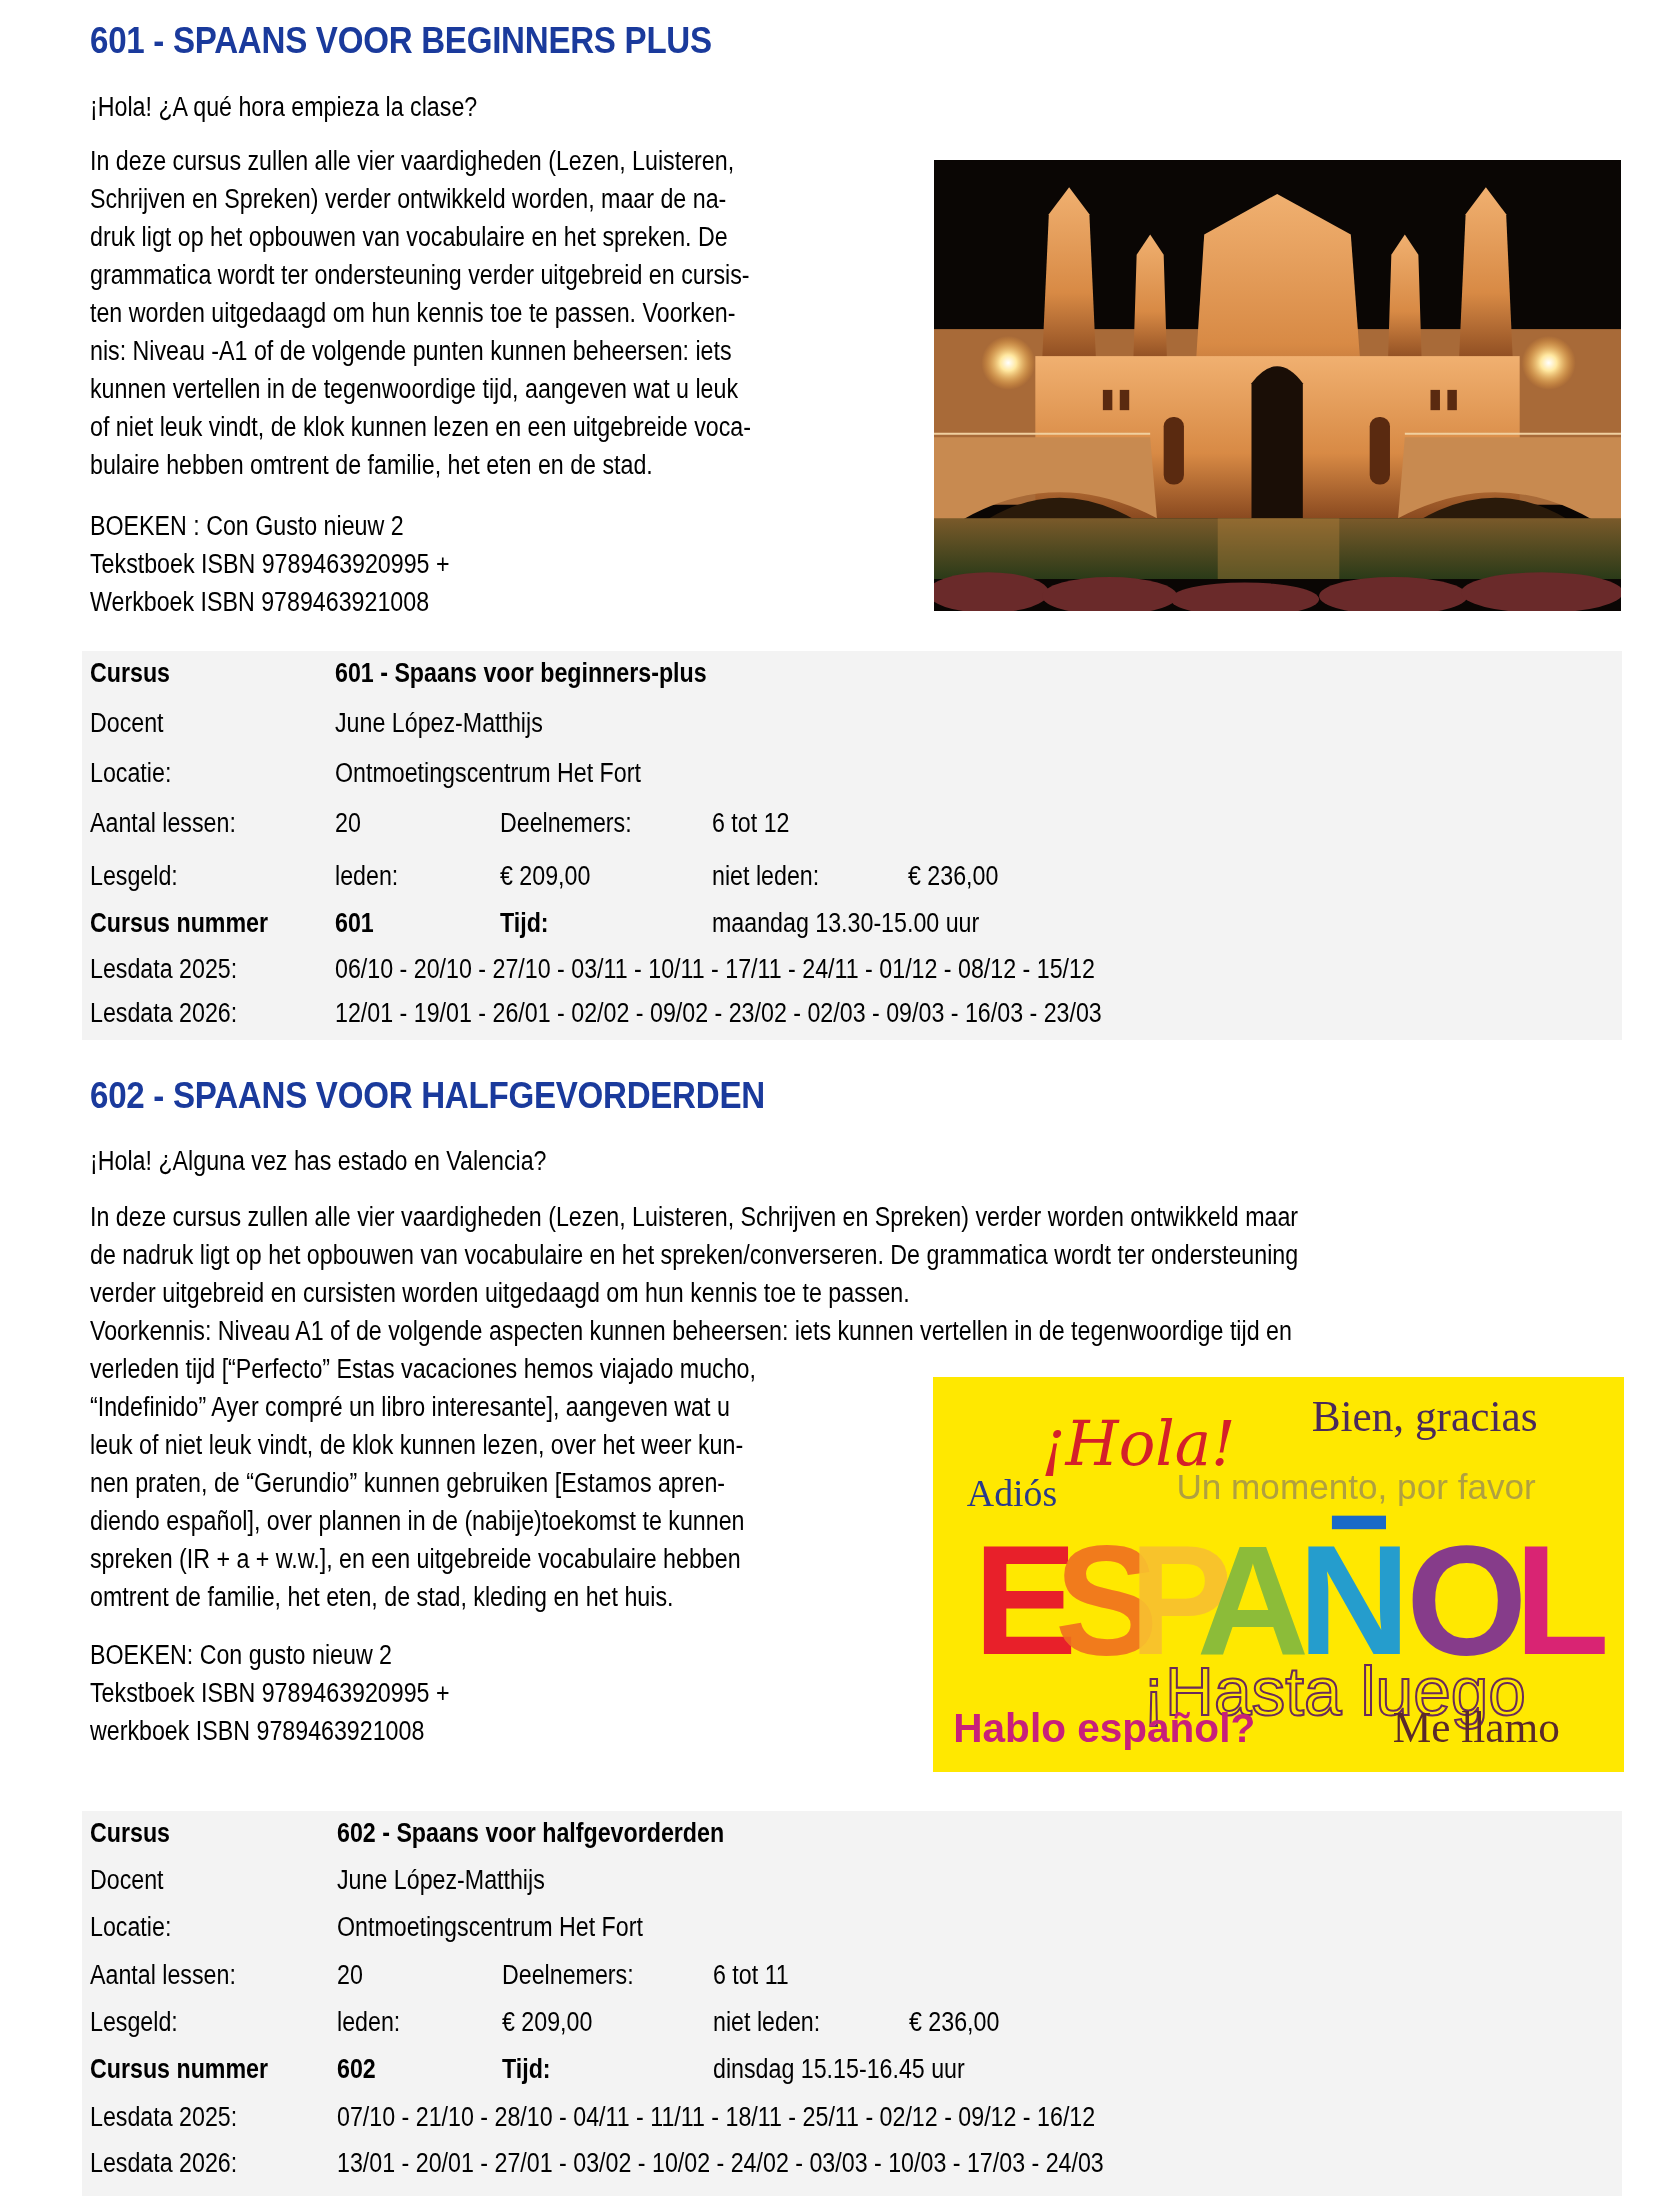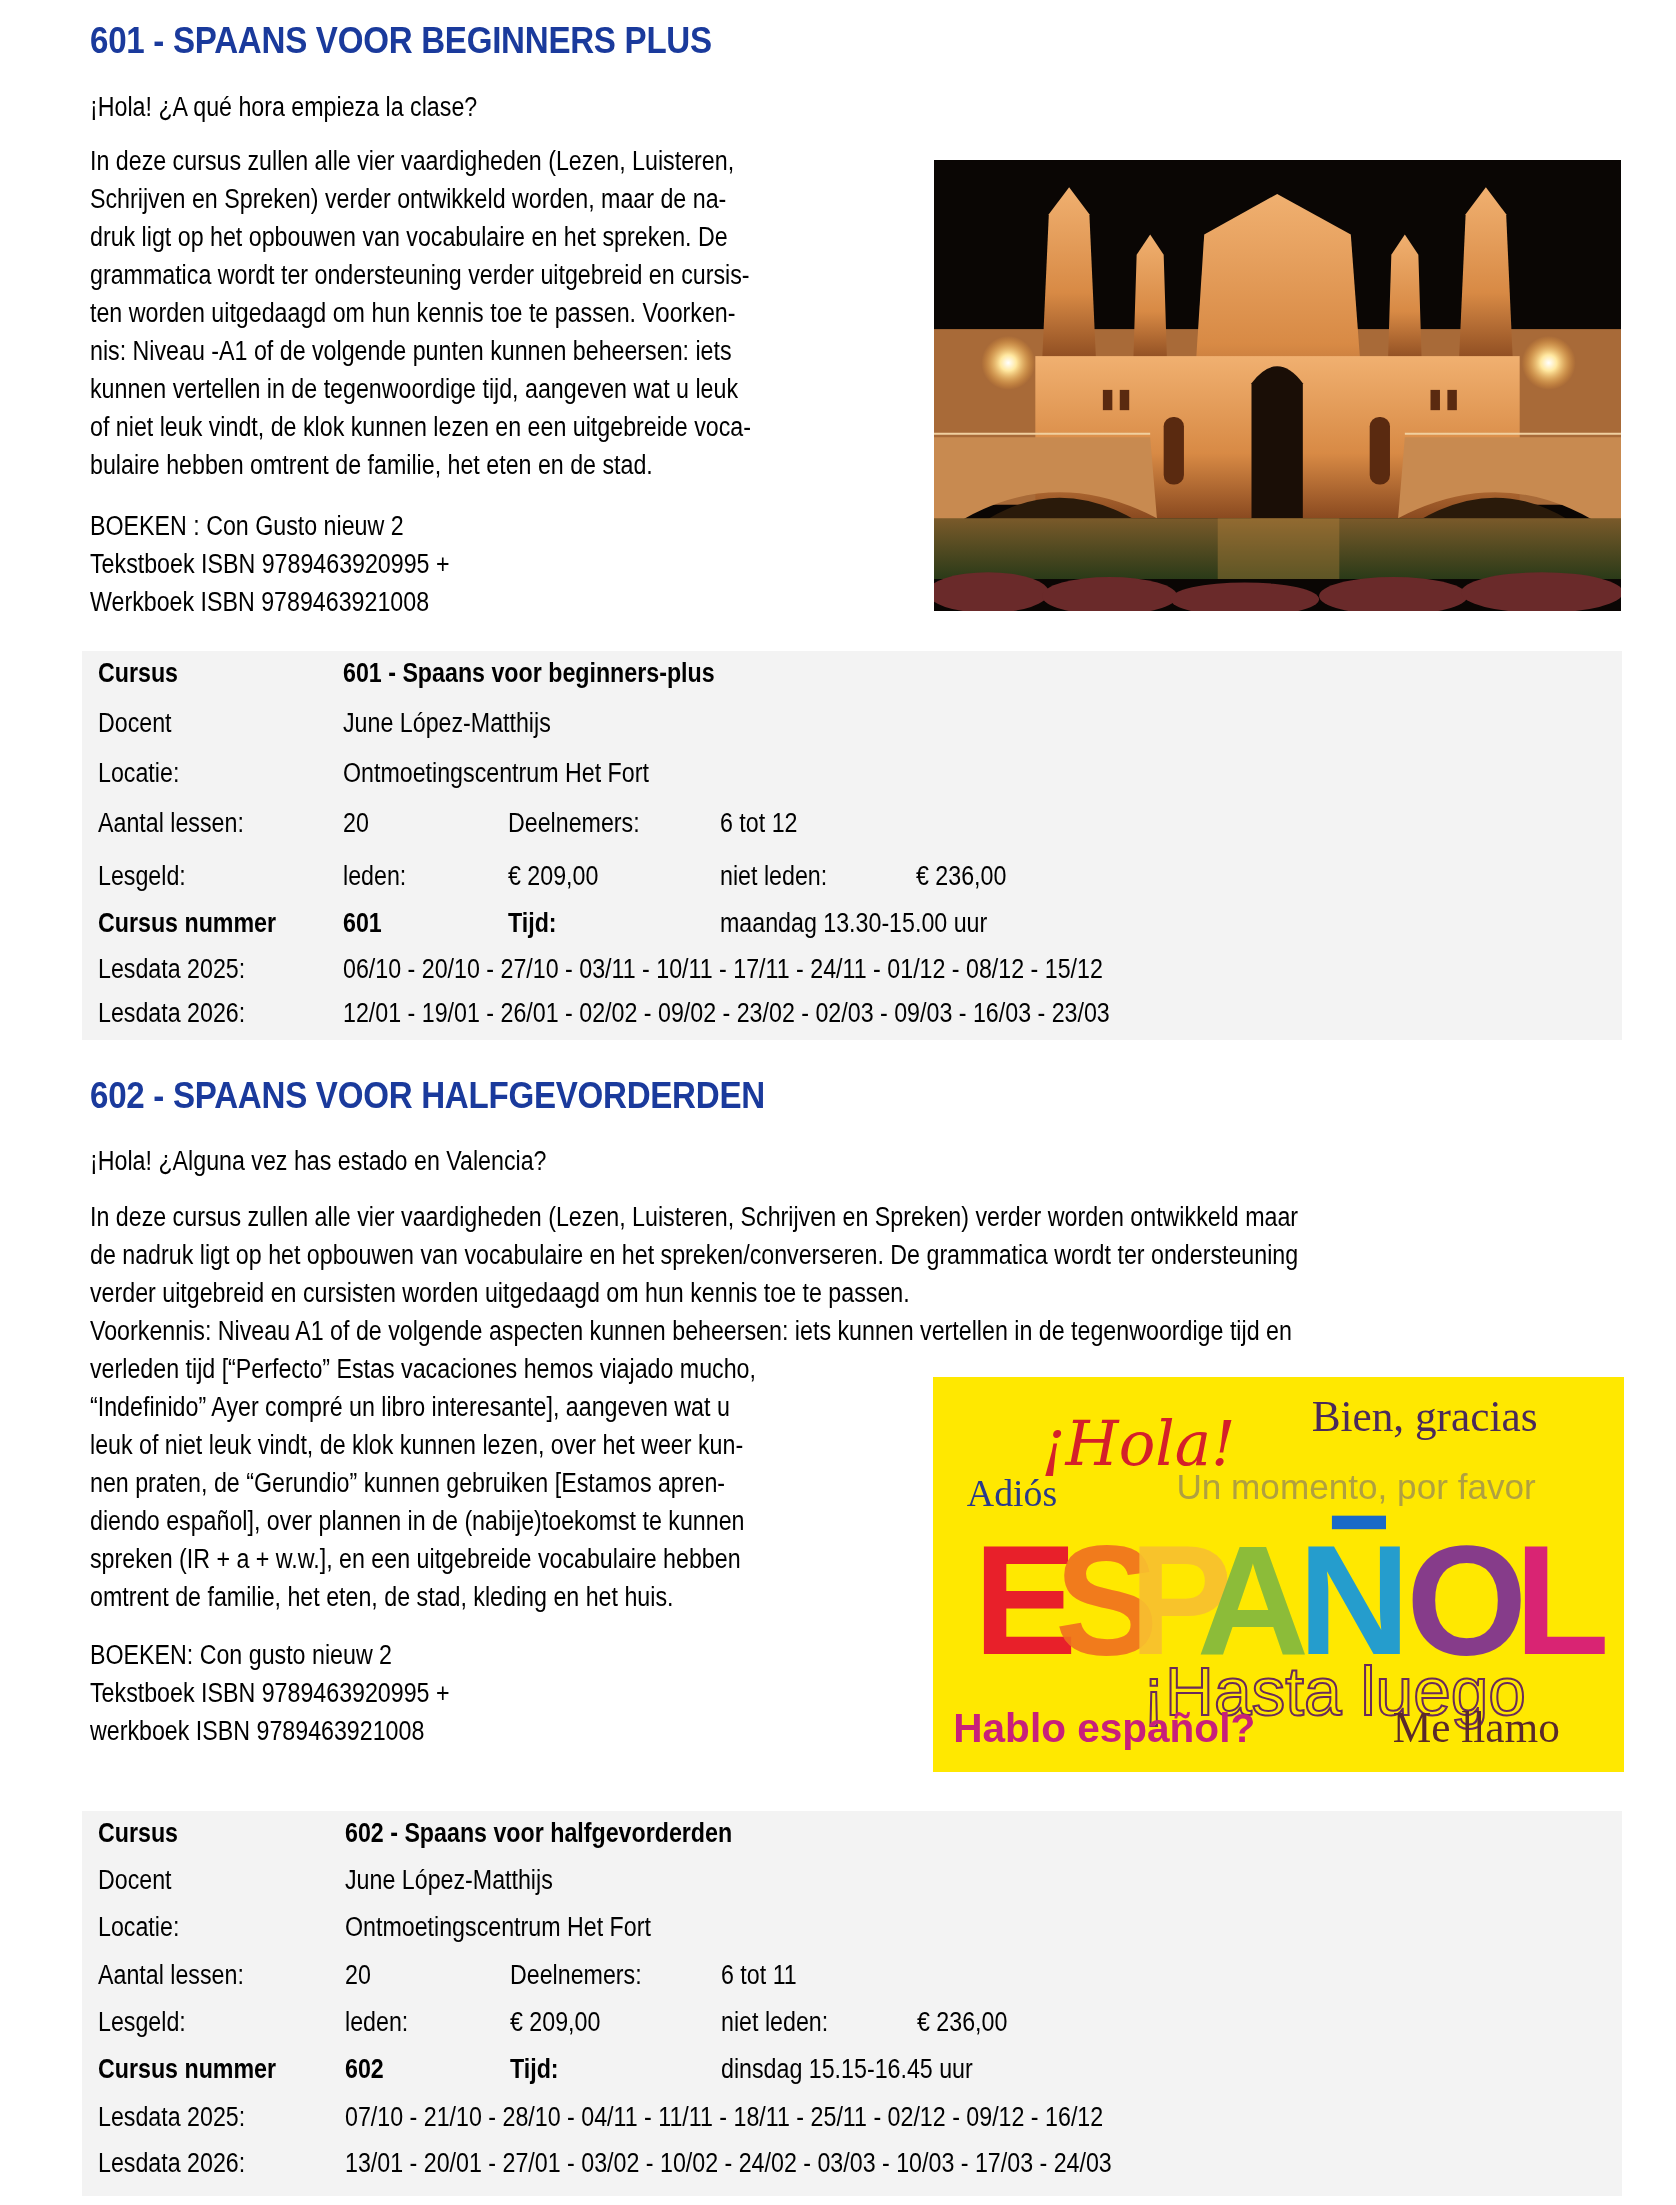--- a/index.html
+++ b/index.html
@@ -16,21 +16,21 @@
     position: absolute; left: 90px;
     font-size: 27px; line-height: 38px; color: #000; white-space: nowrap;
     transform: scaleX(0.86); transform-origin: left top;
   }
   .txt div { white-space: nowrap; }
 
   .info {
     position: absolute; left: 82px; width: 1540px;
     background: #f3f3f3;
   }
-  .row { position: absolute; left: 16px; height: 41px; width: 100%; font-size: 27px; white-space: nowrap; }
+  .row { position: absolute; left: 8px; height: 41px; width: 100%; font-size: 27px; white-space: nowrap; }
   .row span { position: absolute; top: 0; transform: scaleX(0.86); transform-origin: left top; white-space: nowrap; }
   .b { font-weight: bold; }
 
   .photo { position: absolute; overflow: hidden; }
 
   
   .plaza { left: 934px; top: 160px; width: 687px; height: 451px; background: #0a0604; }
   
   .poster { left: 933px; top: 1377px; width: 691px; height: 395px; background: #ffe800; }
 </style>

